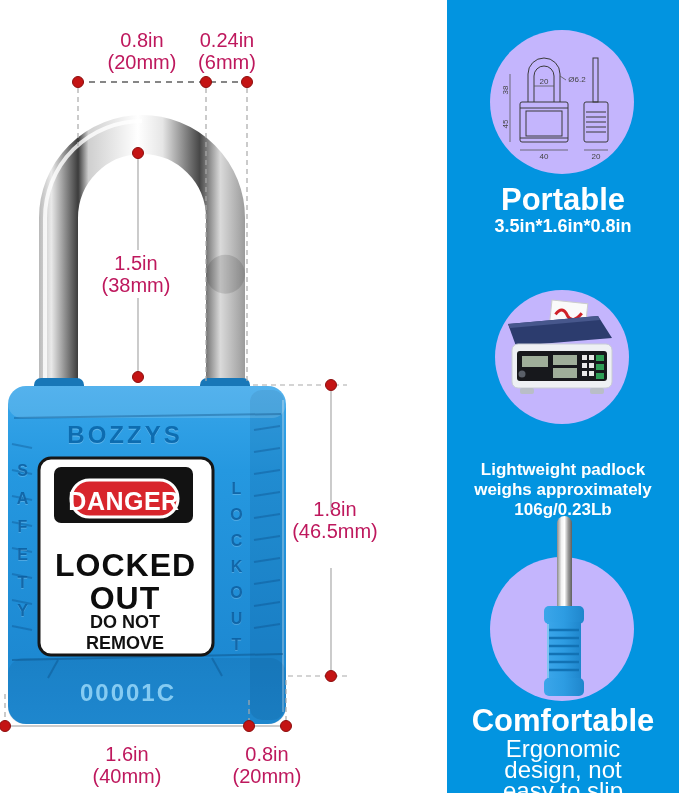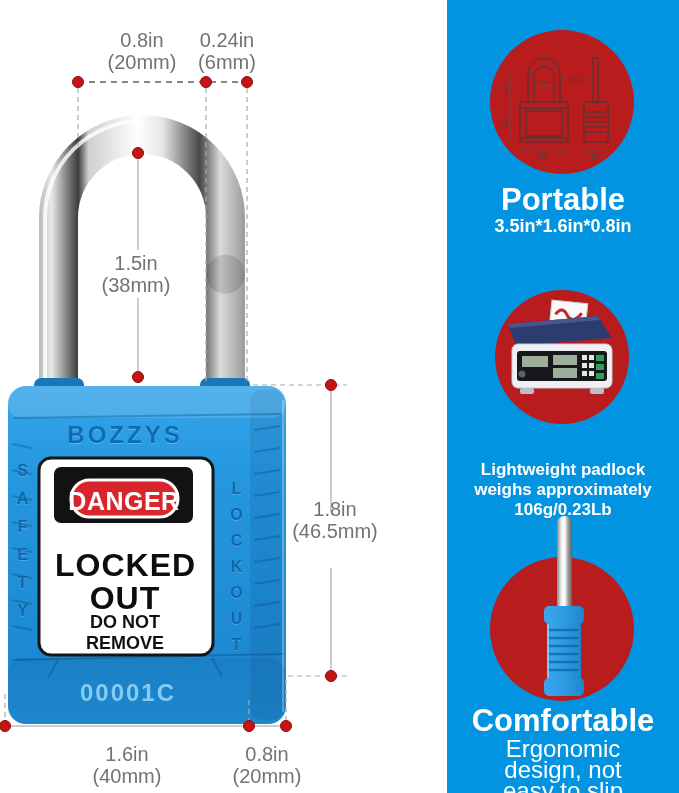--- a/index.html
+++ b/index.html
@@ -1,38 +1,38 @@
 <!DOCTYPE html>
 <html><head>
 <meta charset="utf-8">
 <style>
   html,body{margin:0;padding:0;background:#fff;}
   .canvas{position:relative;width:679px;height:793px;background:#ffffff;overflow:hidden;
           font-family:"Liberation Sans", sans-serif;}
   .abs{position:absolute;}
   
-  .dim{position:absolute;width:110px;text-align:center;color:#737373;font-size:20px;line-height:22px;}
+  .dim{position:absolute;width:110px;text-align:center;color:#be185d;font-size:20px;line-height:22px;}
   
   .brand{position:absolute;left:40px;top:421px;width:170px;text-align:center;
          font-size:24px;font-weight:bold;letter-spacing:3px;color:#0d6cb0;
          text-shadow:0 1px 0 rgba(255,255,255,0.25);}
   .vtext{position:absolute;writing-mode:vertical-lr;text-orientation:upright;
          font-weight:bold;font-size:16px;color:rgba(11,95,160,0.88);
          text-shadow:0 1px 0 rgba(255,255,255,0.2);}
   .danger-txt{position:absolute;left:64px;top:487px;width:120px;text-align:center;
          font-size:25px;font-weight:bold;color:#ffffff;letter-spacing:0.5px;}
   .locked{position:absolute;left:55px;width:140px;text-align:center;
          font-size:32px;font-weight:800;color:#0d0d0d;letter-spacing:1px;}
   .dnr{position:absolute;left:49px;top:612px;width:152px;text-align:center;
          font-size:18px;font-weight:bold;color:#111;}
   .serial{position:absolute;left:68px;top:666px;width:120px;text-align:center;
          font-size:24px;font-weight:bold;color:#85cbf2;letter-spacing:2px;margin-top:13px;}
   
   .sidebar{position:absolute;left:447px;top:0;width:232px;height:793px;background:#0294e0;}
-  .circle{position:absolute;background:#b91c1c;border-radius:50%;}
+  .circle{position:absolute;background:#c4b5fd;border-radius:50%;}
   .f-title{position:absolute;left:0;width:232px;text-align:center;color:#ffffff;
            font-size:31px;font-weight:bold;}
   .f-desc{position:absolute;color:#ffffff;text-align:center;font-weight:bold;}
   .f-desc1{left:16px;top:216px;width:200px;font-size:18px;}
   .f-desc2{left:23px;top:460px;width:186px;font-size:17px;line-height:20px;font-weight:600;}
   .f-desc3{left:31px;top:738px;width:170px;font-size:24px;line-height:21px;font-weight:400;}
 </style>
 </head>
 <body>
 

